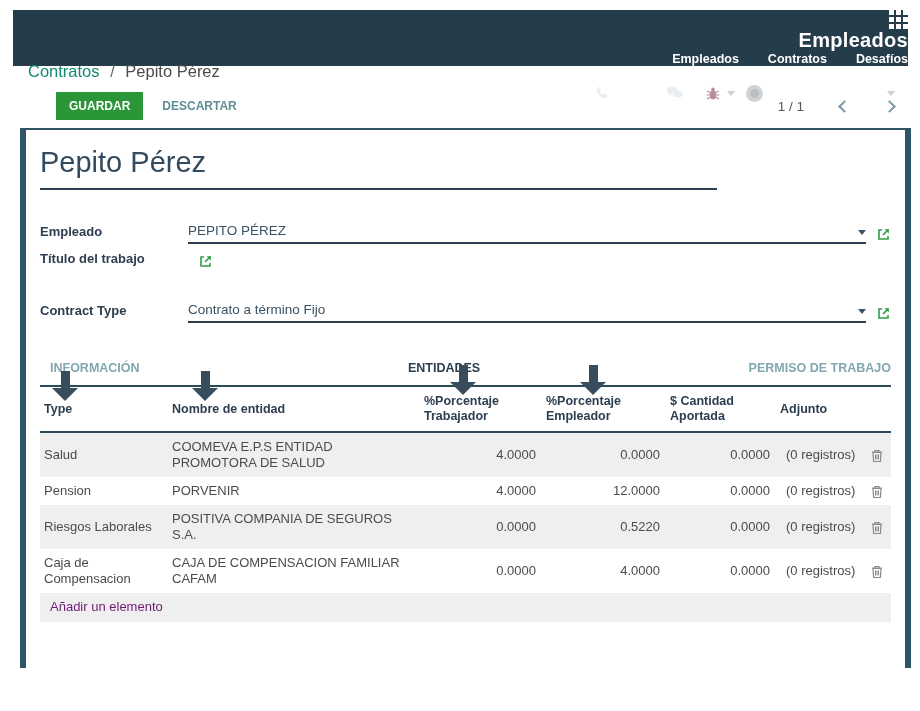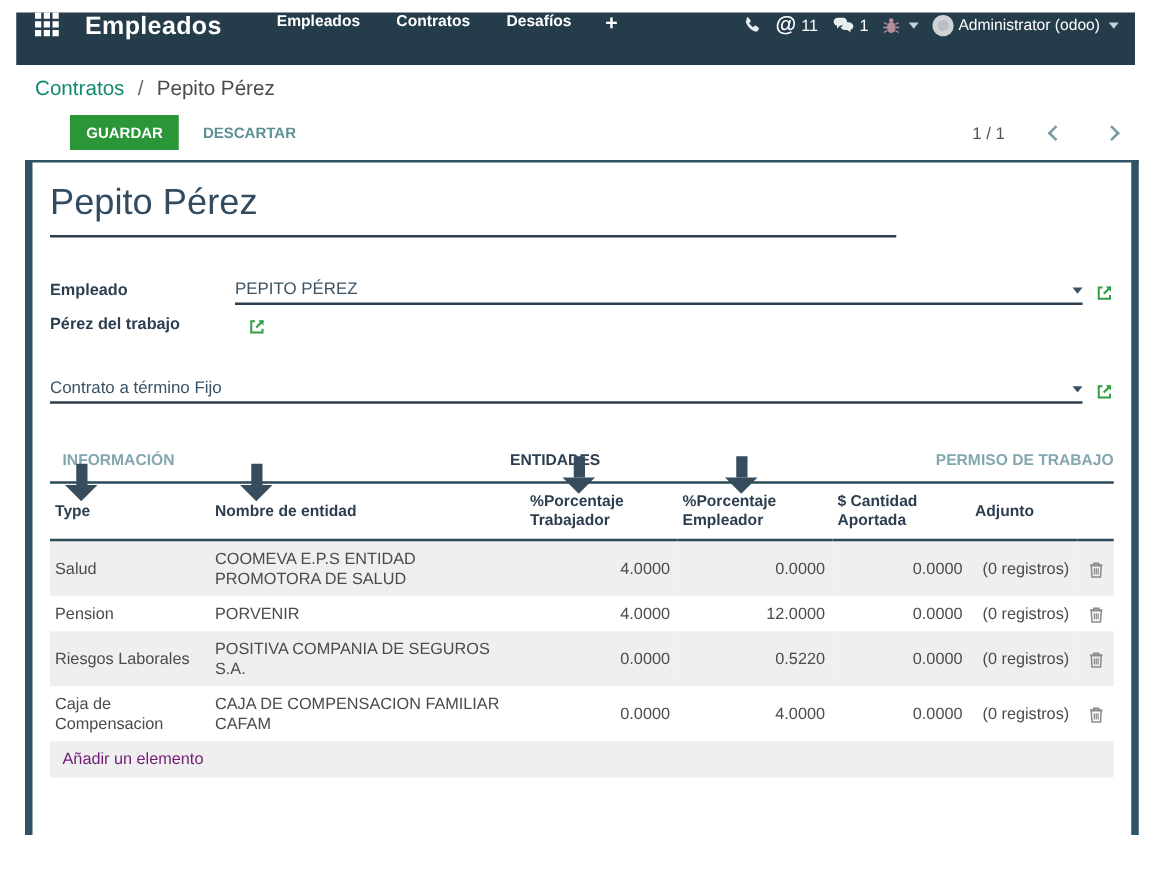--- a/index.html
+++ b/index.html
@@ -1,19 +1,19 @@
 <!DOCTYPE html>
 <html><head>
 <meta charset="utf-8">
 <style>
   * { margin:0; padding:0; box-sizing:border-box; }
   html,body { width:920px; height:711px; background:#fff; font-family:"Liberation Sans",sans-serif; overflow:hidden; position:relative; }
 
   
-  .topbar { position:absolute; left:13px; top:10px; width:895px; height:42px; background:#253c4b; display:flex; align-items:flex-start; color:#fff; }
+  .topbar { position:absolute; left:13px; top:10px; width:895px; height:56px; background:#253c4b; display:flex; align-items:flex-end; color:#fff;flex-direction:column; }
   .grid-icon { width:19px; height:19px; margin-left:15px; display:grid; grid-template-columns:repeat(3,5px); grid-template-rows:repeat(3,5px); gap:2px; cursor:pointer; }
   .grid-icon i { background:#fff; }
   .app-title { font-size:20px; font-weight:bold; margin-left:21px; letter-spacing:.3px; cursor:pointer; }
   .topnav { display:flex; gap:29px; margin-left:44px; font-size:12.5px; font-weight:bold; }
   .topnav span { cursor:pointer; }
   .plus { margin-left:27px; font-size:17px; font-weight:bold; cursor:pointer; line-height:1; }
   .systray { margin-left:auto; display:flex; align-items:center; gap:11px; padding-right:13px; }
   .systray .grp { display:flex; align-items:center; gap:4px; cursor:pointer; }
   .count { font-size:13px; color:#fff; }
   .at { font-size:17px; font-weight:bold; }
@@ -160,31 +160,32 @@
           <span class="field-value">PEPITO PÉREZ</span>
           <span class="fcaret"></span>
         </div>
         <svg class="ext-icon" width="15" height="15" viewBox="0 0 15 15">
             <path d="M6 3H3v9h9V9" fill="none" stroke="#2f9e44" stroke-width="1.6"></path>
             <path d="M7 8 12.5 2.5" stroke="#2f9e44" stroke-width="1.7"></path>
             <path d="M8.6 2.2h4.2v4.2z" fill="#2f9e44"></path>
           </svg>
       </div>
       <div class="field-row">
-        <div class="field-label">Pérez del trabajo</div>
+        <div class="field-label">Título del trabajo</div>
         <svg class="ext-icon" width="15" height="15" viewBox="0 0 15 15">
             <path d="M6 3H3v9h9V9" fill="none" stroke="#2f9e44" stroke-width="1.6"></path>
             <path d="M7 8 12.5 2.5" stroke="#2f9e44" stroke-width="1.7"></path>
             <path d="M8.6 2.2h4.2v4.2z" fill="#2f9e44"></path>
           </svg>
       </div>
     </div>
 
     <div class="fgroup">
       <div class="field-row">
+        <div class="field-label">Contract Type</div>
         <div class="field-box strong">
           <span class="field-value">Contrato a término Fijo</span>
           <span class="fcaret"></span>
         </div>
         <svg class="ext-icon" width="15" height="15" viewBox="0 0 15 15">
             <path d="M6 3H3v9h9V9" fill="none" stroke="#2f9e44" stroke-width="1.6"></path>
             <path d="M7 8 12.5 2.5" stroke="#2f9e44" stroke-width="1.7"></path>
             <path d="M8.6 2.2h4.2v4.2z" fill="#2f9e44"></path>
           </svg>
       </div>

